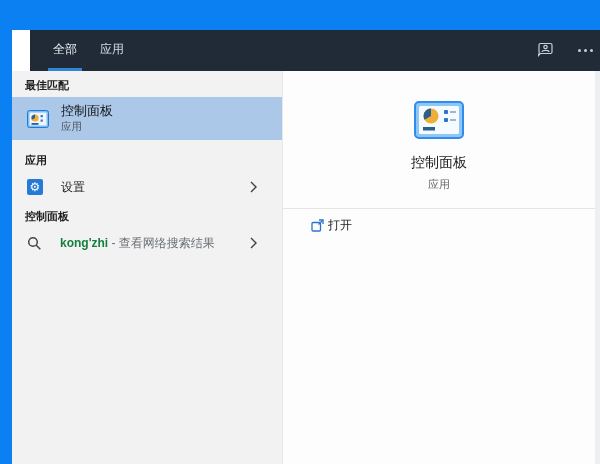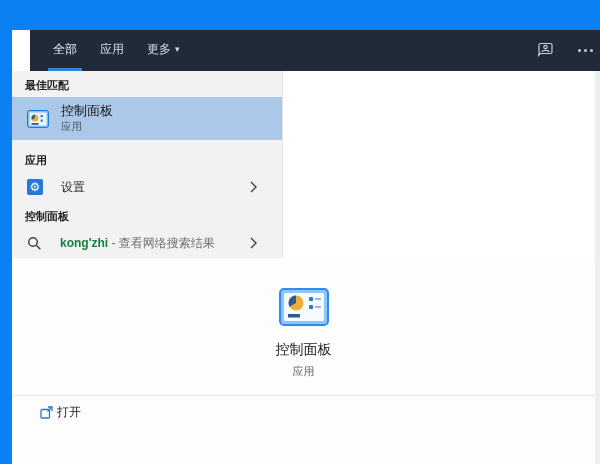--- a/index.html
+++ b/index.html
@@ -17,21 +17,21 @@
   .tabs{display:flex;padding-left:18px;}
   .tab{display:flex;align-items:center;padding:0 5px;margin-right:13px;font-size:12px;
        color:#d7dce2;border-bottom:3px solid transparent;cursor:default;}
   .tab.active{border-bottom-color:#3286d9;color:#eef2f6;}
   .tab .caret{font-size:9px;margin-left:4px;color:#d7dce2;}
   .header-right{margin-left:auto;display:flex;align-items:center;gap:24px;padding-right:20px;}
   .dots{display:flex;gap:3px;align-items:center;}
   .dots i{width:3px;height:3px;border-radius:50%;background:#c6cfd7;display:block;}
 
   
-  .content{position:absolute;left:12px;top:71px;width:583px;height:393px;display:flex;flex-direction:column;}
+  .content{position:absolute;left:12px;top:71px;width:583px;height:393px;display:flex;}
   .left-panel{width:271px;background:#f2f2f2;border-right:1px solid #e7e7e7;box-sizing:border-box;}
   .right-panel{flex:1;background:#fdfdfd;display:flex;flex-direction:column;align-items:center;}
 
   .section-header{padding:7px 0 4px 13px;font-size:11px;font-weight:bold;color:#1e1e1e;}
   .section-header.spaced{margin-top:6px;}
 
   .best-row{height:43px;background:#abc8e9;display:flex;align-items:center;padding-left:15px;}
   .best-text{margin-left:12px;}
   .best-title{font-size:13px;color:#121212;line-height:15px;}
   .best-sub{font-size:10.5px;color:#4e545a;margin-top:2px;}
@@ -62,24 +62,20 @@
   <div class="frame-left"></div>
   <div class="edge-right"></div>
 
   <div class="header">
     <div class="tabs">
       <div class="tab active">
         <span>全部</span>
       </div>
       <div class="tab">
         <span>应用</span>
-      </div>
-      <div class="tab">
-        <span>更多</span>
-        <span class="caret">▾</span>
       </div>
     </div>
     <div class="header-right">
       <span>
         <svg class="svg-icon" width="19" height="17" viewBox="0 0 19 17" fill="none" stroke="#c6cfd7" stroke-width="1.2">
           <rect x="4" y="1.5" width="13" height="10" rx="1.5"></rect>
           <circle cx="10.5" cy="5" r="1.7"></circle>
           <path d="M7 10 C7 7.8 14 7.8 14 10"></path>
           <path d="M6.2 11.5 L3 15 L3 11.5 Z" fill="#c6cfd7" stroke="none"></path>
         </svg>

